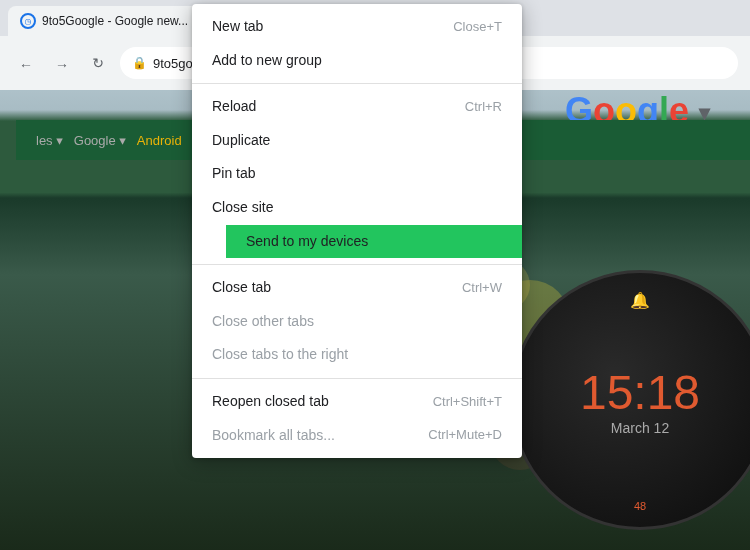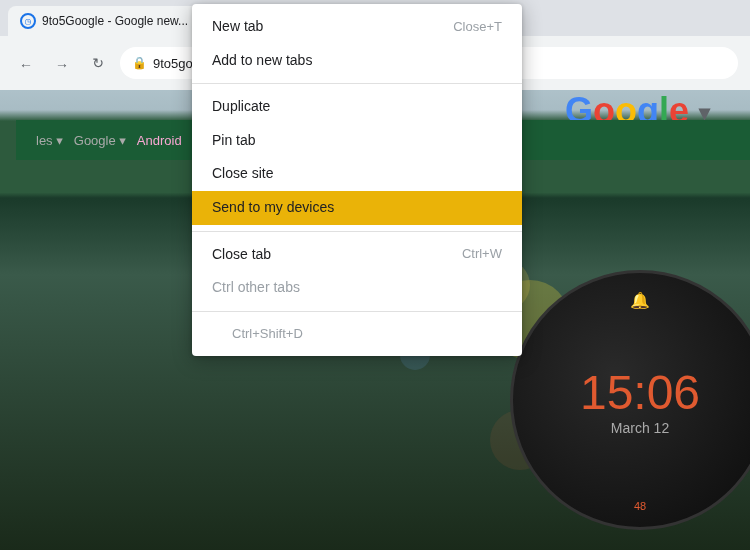--- a/index.html
+++ b/index.html
@@ -231,21 +231,22 @@
       display: flex;
       align-items: center;
       justify-content: space-between;
       padding: 7px 20px;
       cursor: pointer;
       color: #202124;
       line-height: 1.4;
     }
 
     .menu-item.highlighted {
-      background: #eab308;
+      background: #22c55e;
+      margin-left: 34px;
     }
 
     .menu-item.disabled {
       color: #9aa0a6;
       cursor: default;
     }
 
     .menu-item .shortcut {
       color: #9aa0a6;
       font-size: 13px;
@@ -295,61 +296,73 @@
 </div>
 
 <div class="google-logo-bg">
   <span style="color:#4285f4">G</span><span style="color:#ea4335">o</span><span style="color:#fbbc05">o</span><span style="color:#4285f4">g</span><span style="color:#34a853">l</span><span style="color:#ea4335">e</span>
   <span style="font-size:22px;color:#5f6368;vertical-align:middle;">▾</span>
 </div>
 
 <div class="google-bar">
   <span style="color:#aaa;font-size:13px;">les ▾</span>
   <span style="color:#aaa;font-size:13px;">Google ▾</span>
-  <span style="color:#f9a8d4;font-size:13px;">Android</span>
+  <span style="color:#eab308;font-size:13px;">Android</span>
 </div>
 
 <div class="clock-area">
   <div class="clock-circle">
-    <div class="clock-time">15:06</div>
+    <div class="clock-time">15:18</div>
     <div class="clock-date">March 12</div>
     <div style="position:absolute;top:20px;right:30px;color:#ccc;font-size:11px;">7°</div>
 
     <div style="position:absolute;top:18px;left:50%;transform:translateX(-50%);color:#888;font-size:16px;">🔔</div>
 
     <div style="position:absolute;bottom:15px;left:50%;transform:translateX(-50%);color:#e05a30;font-size:11px;white-space:nowrap;">48</div>
   </div>
 </div>
 
 <div class="context-menu" id="context-menu">
 <div class="menu-item">
       <span class="menu-item-label">New tab</span>
       <span class="shortcut">Close+T</span>
     </div>
     <div class="menu-item">
-      <span class="menu-item-label">Add to new tabs</span>
+      <span class="menu-item-label">Add to new group</span>
     </div>
     <div class="menu-divider"></div>
+    <div class="menu-item">
+      <span class="menu-item-label">Reload</span>
+      <span class="shortcut">Ctrl+R</span>
+    </div>
     <div class="menu-item">
       <span class="menu-item-label">Duplicate</span>
     </div>
     <div class="menu-item">
       <span class="menu-item-label">Pin tab</span>
     </div>
     <div class="menu-item">
       <span class="menu-item-label">Close site</span>
     </div>
     <div class="menu-item highlighted">
       <span class="menu-item-label">Send to my devices</span>
     </div>
     <div class="menu-divider"></div>
     <div class="menu-item">
       <span class="menu-item-label">Close tab</span>
       <span class="shortcut">Ctrl+W</span>
     </div>
     <div class="menu-item disabled">
-      <span class="menu-item-label">Ctrl other tabs</span>
+      <span class="menu-item-label">Close other tabs</span>
+    </div>
+    <div class="menu-item disabled">
+      <span class="menu-item-label">Close tabs to the right</span>
     </div>
     <div class="menu-divider"></div>
+    <div class="menu-item">
+      <span class="menu-item-label">Reopen closed tab</span>
+      <span class="shortcut">Ctrl+Shift+T</span>
+    </div>
     <div class="menu-item disabled">
-      <span class="shortcut">Ctrl+Shift+D</span>
+      <span class="menu-item-label">Bookmark all tabs...</span>
+      <span class="shortcut">Ctrl+Mute+D</span>
     </div>
   </div>
 
 </body></html>

